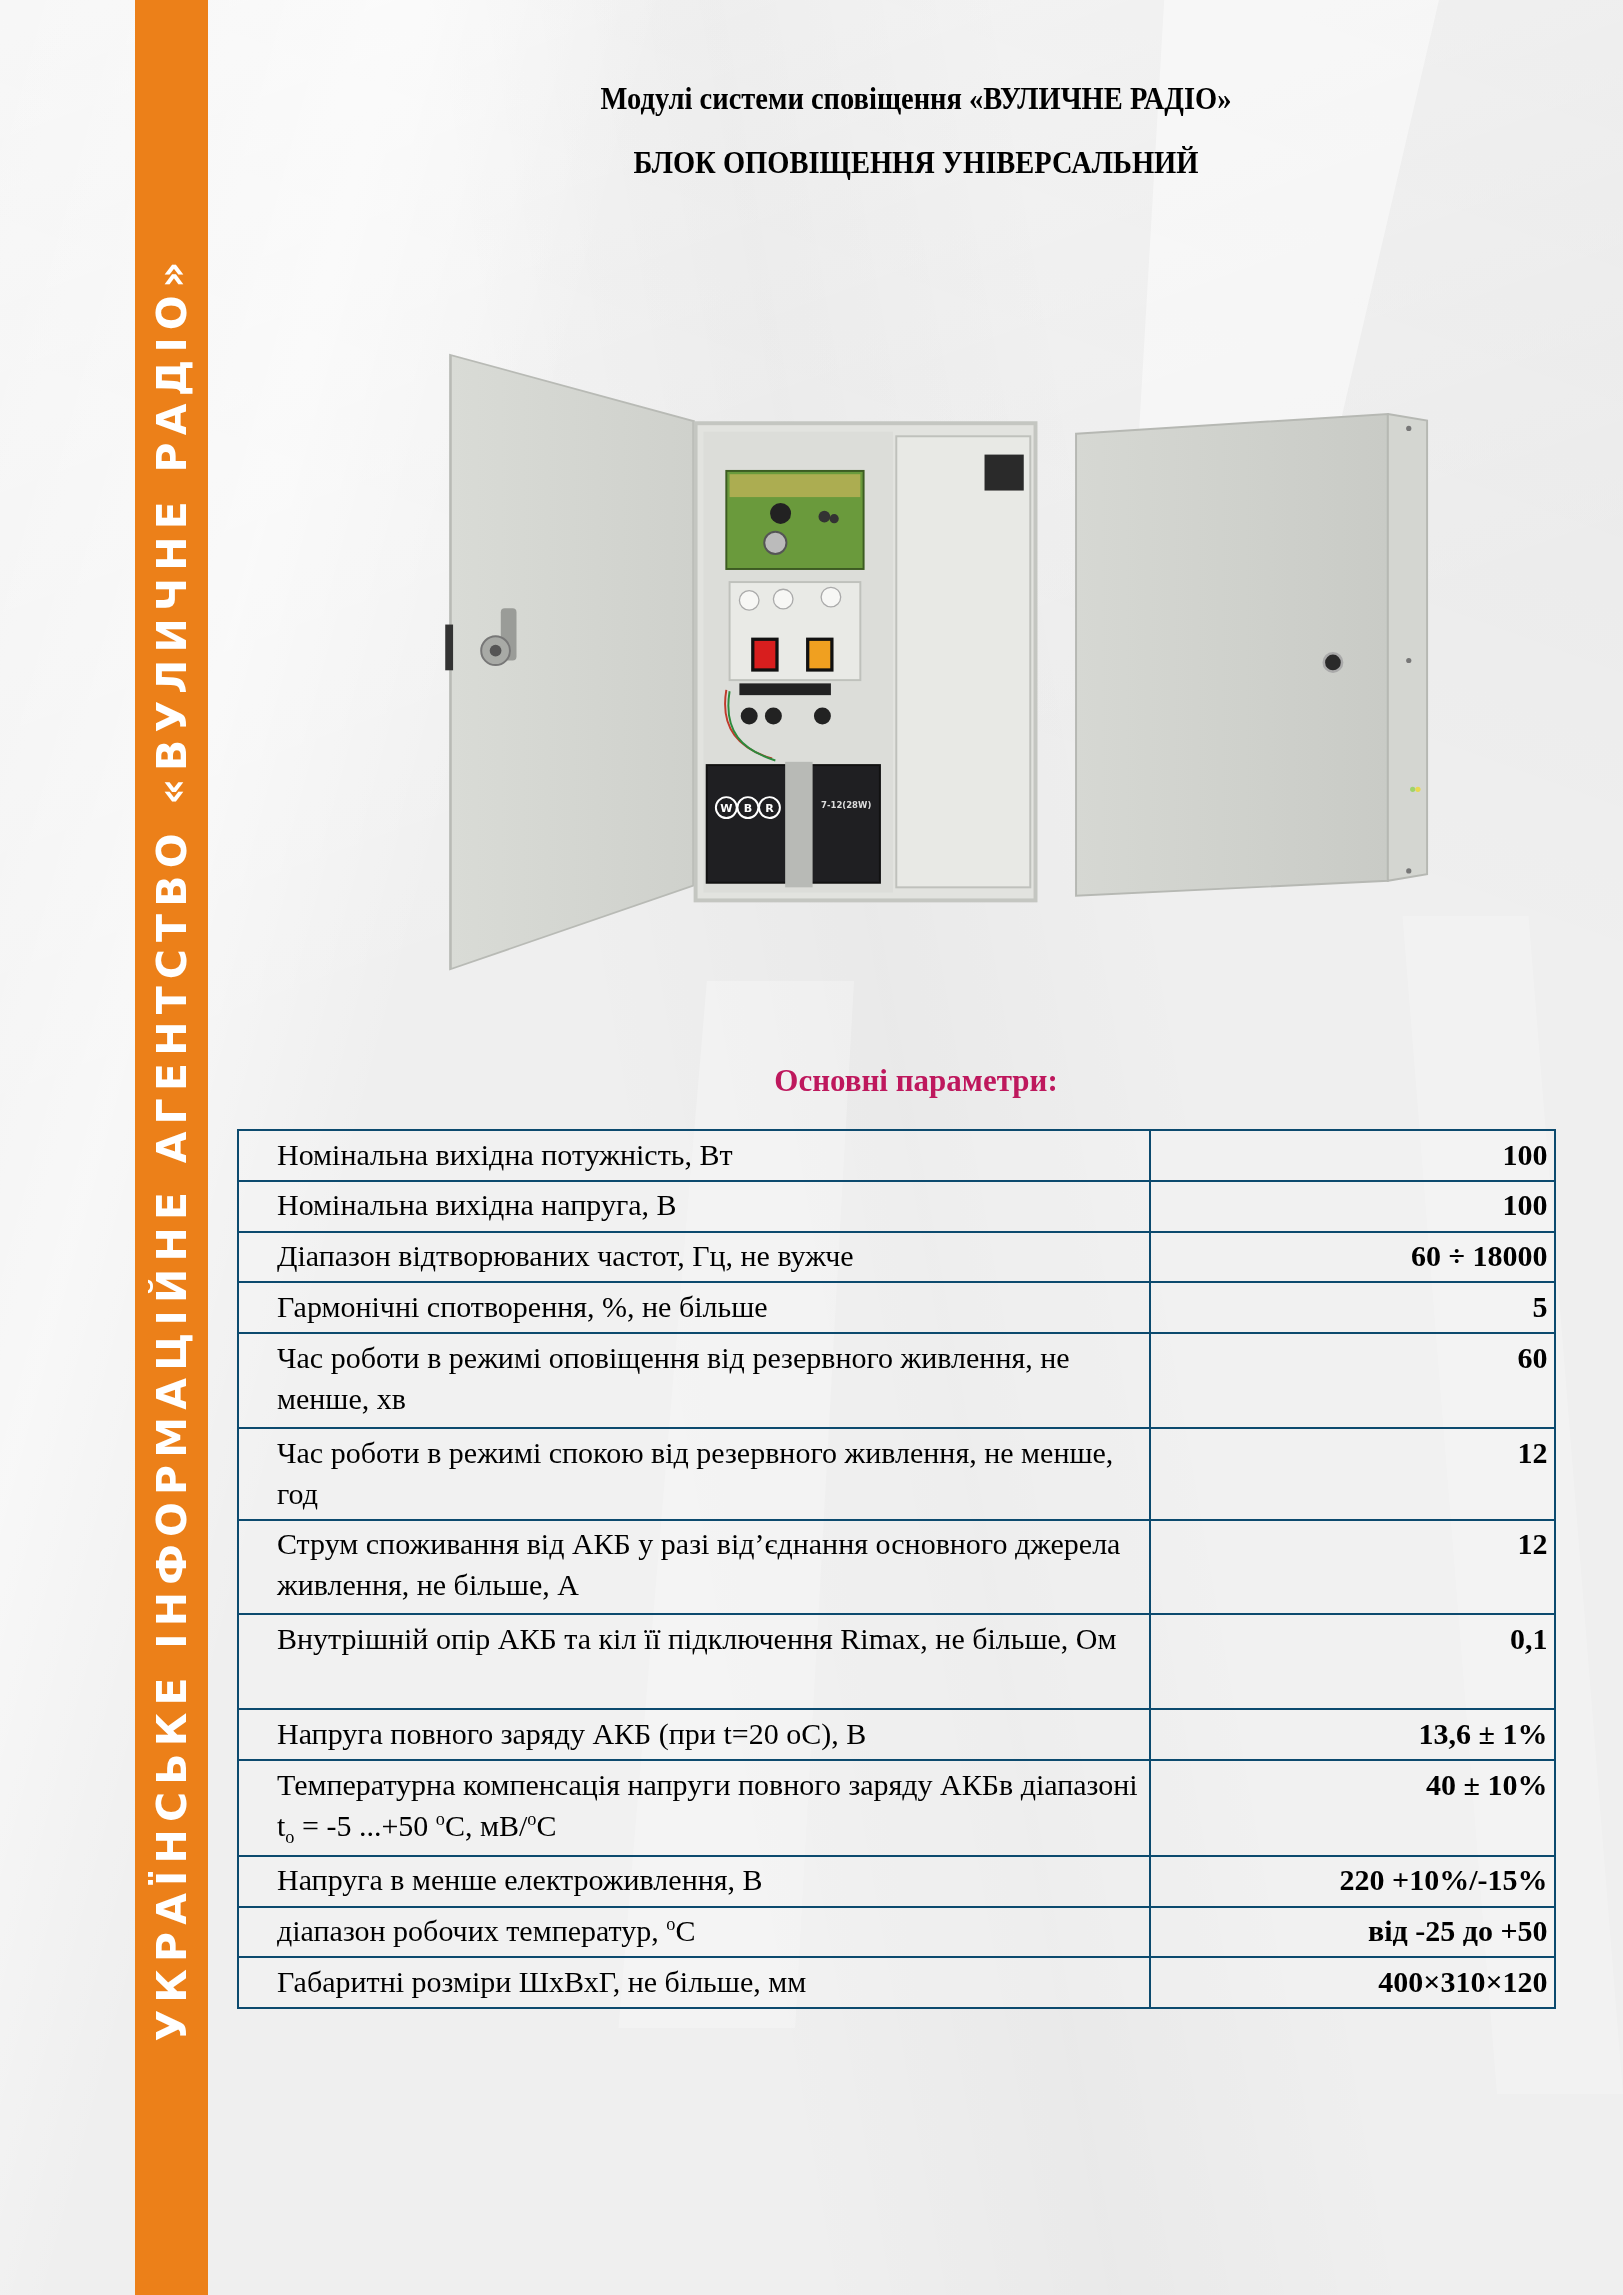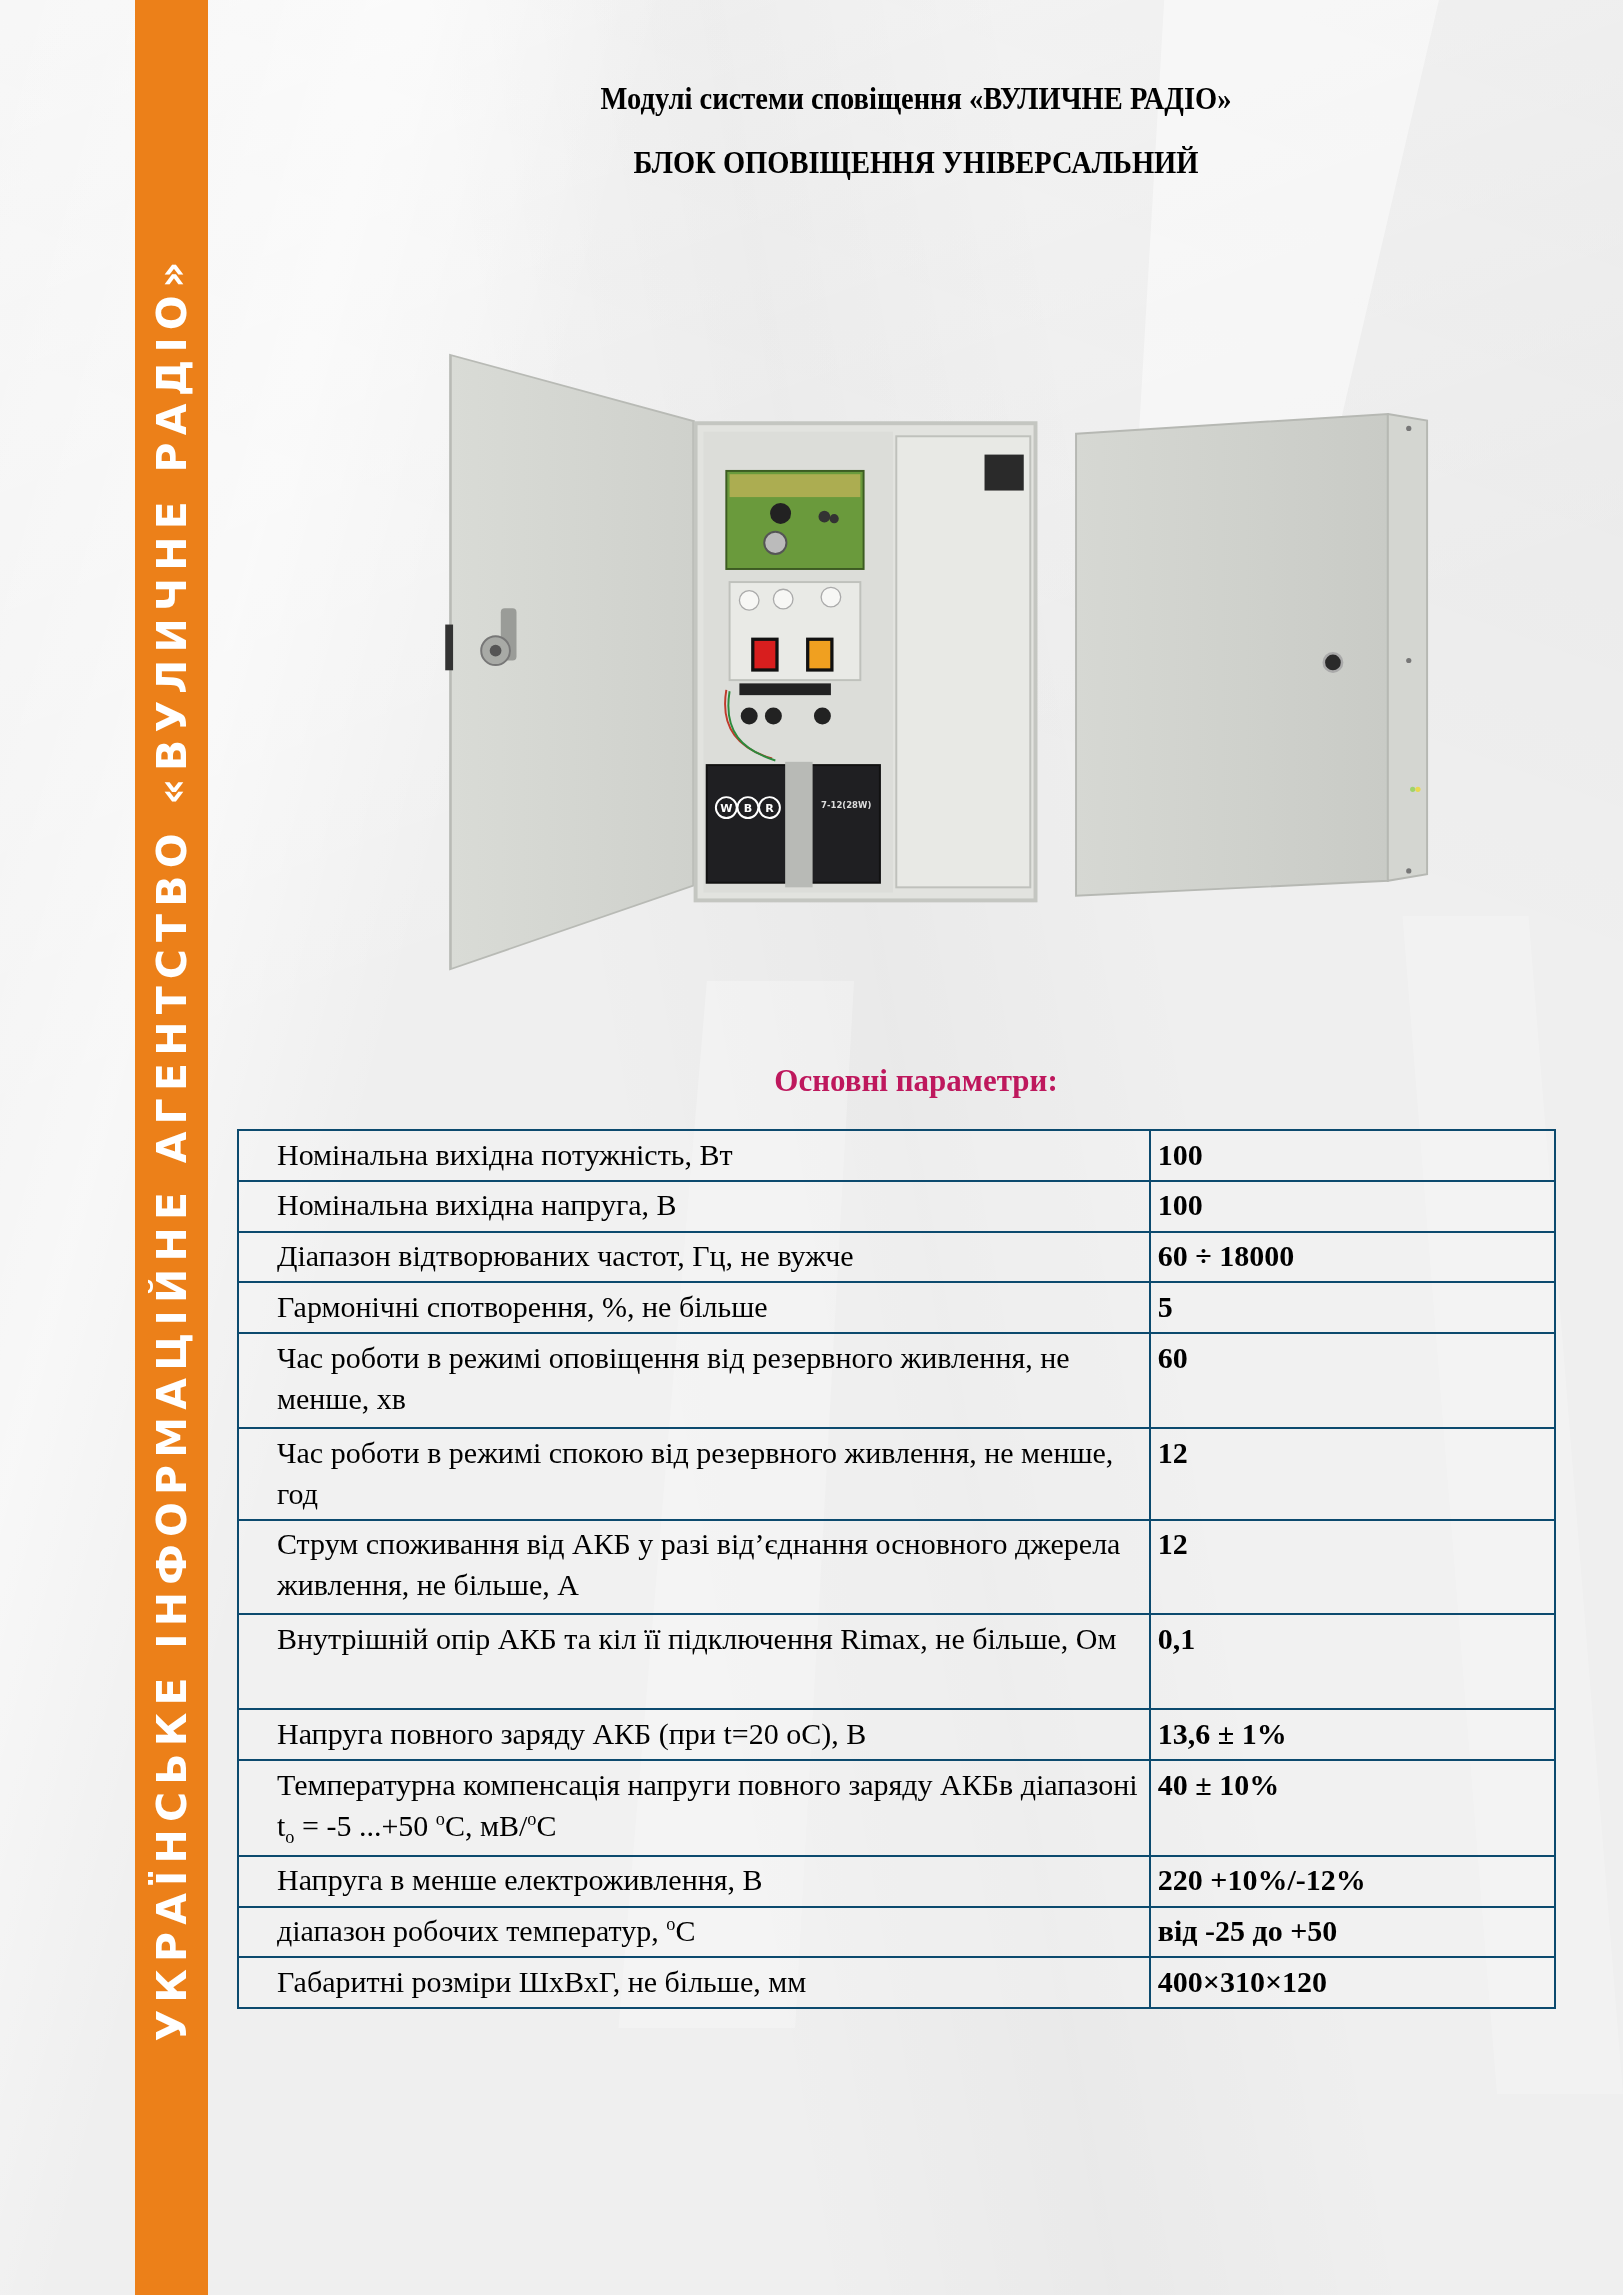--- a/index.html
+++ b/index.html
@@ -33,21 +33,21 @@
 
   .photo { position:absolute; left:432px; top:350px; width:1007px; height:621px; z-index:3; }
 
   .section-heading { position:absolute; left:209px; right:0; top:1063px; text-align:center;
     color:#be185d; font-weight:bold; font-size:31px; z-index:3; }
 
   table.params { position:absolute; left:237px; top:1129px; width:1319px; z-index:3;
     border-collapse:collapse; font-size:30px; color:#000; }
   table.params td { border:2px solid #0c4a6e; vertical-align:top; padding:2.6px 6.5px 5.2px 38px;
     line-height:41px; background:rgba(245,245,245,0.35); }
-  table.params td.val { width:396px; text-align:left; font-weight:bold; padding-left:6.5px; }
+  table.params td.val { width:396px; text-align:right; font-weight:bold; padding-left:6.5px; }
   table.params td.label { width:884px; }
   sup, sub { font-size:18.3px; line-height:0; }
 </style>
 </head>
 <body>
 
 <div class="bg"></div>
 <div class="facet" style="left:981px;top:0;width:458px;height:785px;clip-path:polygon(40% 0,100% 0,60% 100%,30% 100%);"></div>
 <div class="facet" style="left:589px;top:981px;width:589px;height:1047px;clip-path:polygon(20% 0,45% 0,35% 100%,5% 100%);opacity:0.6"></div>
 <div class="facet" style="left:1308px;top:916px;width:315px;height:1178px;clip-path:polygon(30% 0,70% 0,100% 100%,60% 100%);opacity:0.5"></div>
@@ -173,21 +173,21 @@
     <tr>
       <td class="label">Напруга повного заряду АКБ (при t=20 оС), В</td>
       <td class="val">13,6 ± 1%</td>
     </tr>
     <tr>
       <td class="label" style="height:86px"><span>Температурна компенсація напруги повного заряду АКБв діапазоні t</span><sub>o</sub><span> = -5 ...+50 </span><sup>o</sup><span>С, мВ/</span><sup>o</sup><span>С</span></td>
       <td class="val">40 ± 10%</td>
     </tr>
     <tr>
       <td class="label">Напруга в менше електроживлення, В</td>
-      <td class="val">220 +10%/-12%</td>
+      <td class="val">220 +10%/-15%</td>
     </tr>
     <tr>
       <td class="label"><span>діапазон робочих температур, </span><sup>o</sup><span>С</span></td>
       <td class="val">від -25 до +50</td>
     </tr>
     <tr>
       <td class="label">Габаритні розміри ШхВхГ, не більше, мм</td>
       <td class="val">400×310×120</td>
     </tr>
   </tbody>

